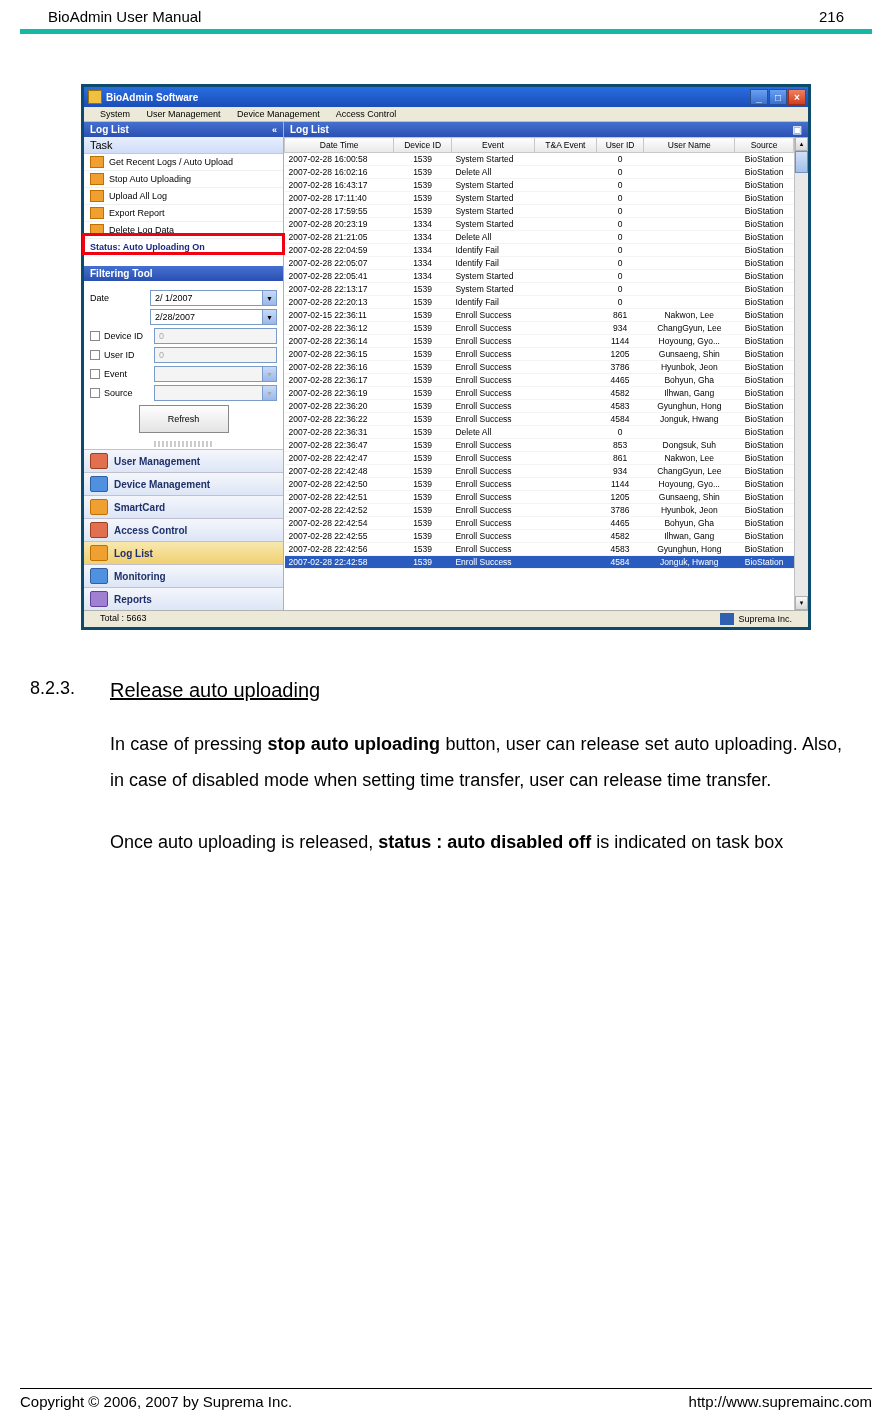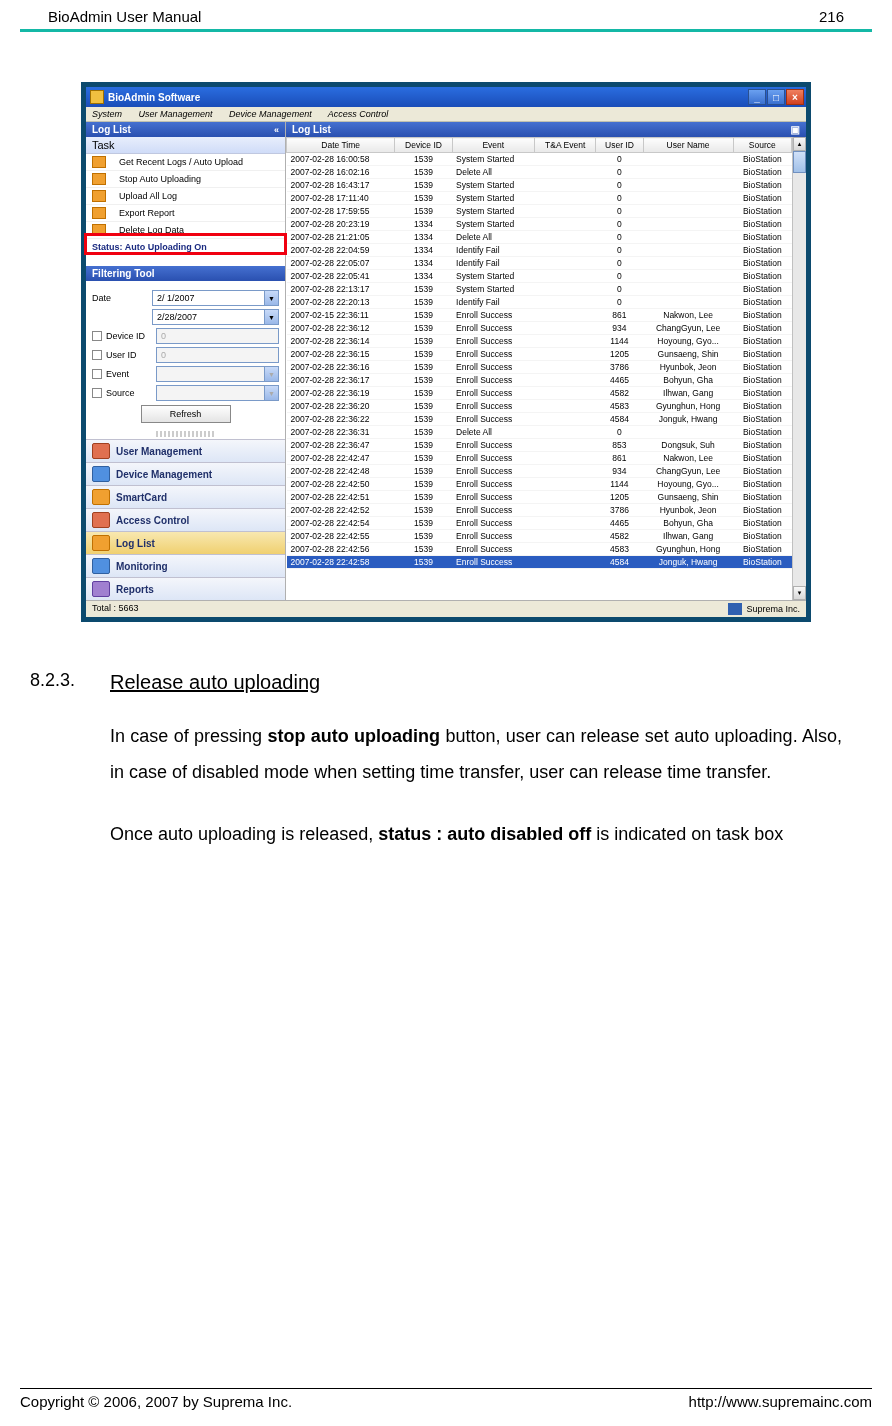--- a/index.html
+++ b/index.html
@@ -9,29 +9,29 @@
     background: #fff;
     font-family: Arial, Helvetica, sans-serif;
     position: relative;
     color: #000;
   }
   .page-header {
     display: flex;
     justify-content: space-between;
     padding: 8px 28px 4px 28px;
     font-size: 15px;
-    border-bottom: 3px solid #14b8a6;
+    border-bottom: 5px solid #14b8a6;
     margin: 0 20px;
   }
   .screenshot-wrap {
     margin: 50px auto 0 auto;
     width: 730px;
   }
   .win {
-    border: 5px solid #0c4a6e;
+    border: 3px solid #0c4a6e;
     font-size: 9px;
     font-family: Tahoma, Arial, sans-serif;
   }
   .titlebar {
     background: linear-gradient(#2a6de0, #1a4db8);
     color: #fff;
     display: flex;
     align-items: center;
     padding: 2px 2px 2px 4px;
     height: 20px;
@@ -42,24 +42,23 @@
     width: 18px; height: 16px;
     background: linear-gradient(#6aa0f0, #3a70d0);
     border: 1px solid #2a5090;
     margin-left: 1px;
     display: flex; align-items: center; justify-content: center;
     color: #fff; font-size: 10px; font-weight: bold;
   }
   .winbtn.close { background: linear-gradient(#f08060, #d04020); border-color: #a03010; }
   .menubar {
     background: #ece9d8;
-    padding: 2px 6px;
+    padding: 2px 16px;
     font-size: 9px;
     border-bottom: 1px solid #c0c0b0;
-    font-style: italic;
   }
   .menubar span { margin-right: 14px; }
   .win-body { display: flex; background: #fff; }
 
   .leftcol { width: 200px; border-right: 1px solid #b0b0b0; display: flex; flex-direction: column; }
   .panel-head {
     background: linear-gradient(#4570d0, #2a50b0);
     color: #fff; font-weight: bold;
     padding: 2px 6px; font-size: 10px;
     display: flex; justify-content: space-between; align-items: center;
@@ -68,21 +67,20 @@
   .task-box { background: #fff; }
   .task-sub {
     background: linear-gradient(#e8eefc, #d0dcf8);
     padding: 2px 6px; font-size: 11px;
     border-bottom: 1px solid #c0c8e0;
   }
   .task-item {
     display: flex; align-items: center;
     padding: 2px 6px; font-size: 9px;
     border-bottom: 1px solid #f0f0f0;
-    gap: 8px;
   }
   .task-item .ticon {
     width: 14px; height: 12px; margin-right: 5px;
     background: #f0a030; border: 1px solid #c07000;
   }
   .status-row {
     background: #fff;
     padding: 3px 6px 14px 6px;
     font-size: 9px;
     font-weight: bold;
@@ -102,21 +100,21 @@
   .frow .flabel { width: 60px; }
   .frow .fchk { width: 10px; height: 10px; border: 1px solid #888; margin-right: 4px; }
   .finput {
     flex: 1; height: 16px; border: 1px solid #7a9ac8;
     background: #fff; font-size: 9px; padding: 1px 4px;
     display: flex; align-items: center; justify-content: space-between;
   }
   .finput.disabled { background: #f4f4f4; color: #aaa; }
   .finput .dd { width: 14px; height: 14px; background: linear-gradient(#c8daf8,#9ab8e8); border-left: 1px solid #7a9ac8; margin-right: -4px; display: flex; align-items: center; justify-content: center; font-size: 7px; }
   .refresh-btn {
-    width: 90px; height: 18px; margin: 4px auto 0 auto;
+    width: 90px; height: 28px; margin: 4px auto 0 auto;
     background: linear-gradient(#fefefe,#e4e4e4);
     border: 1px solid #888; font-size: 9px;
     display: flex; align-items: center; justify-content: center;
   }
   .grip { height: 6px; background: repeating-linear-gradient(90deg,#ccc 0 2px, transparent 2px 4px); margin: 2px 70px; }
 
   .nav-item {
     display: flex; align-items: center;
     padding: 3px 6px; font-size: 10px;
     background: linear-gradient(#f4f6fb, #dde6f6);
@@ -152,21 +150,21 @@
   table.log td.l { text-align: left; }
   table.log tr.sel td { background: #2a5cc0; color: #fff; }
   .vscroll { width: 14px; background: #e8e8e8; border-left: 1px solid #c0c0c0; display: flex; flex-direction: column; }
   .vscroll .sbtn { height: 14px; background: linear-gradient(#f8f8f8,#d8d8d8); border: 1px solid #b0b0b0; font-size: 7px; display: flex; align-items: center; justify-content: center; }
   .vscroll .strack { flex: 1; position: relative; }
   .vscroll .sthumb { position: absolute; left: 0; right: 0; top: 0; height: 22px; background: linear-gradient(#d0e0f8,#a0c0e8); border: 1px solid #7090c0; }
 
   .statusbar {
     background: #ece9d8;
     border-top: 1px solid #b0b0b0;
-    padding: 2px 6px; font-size: 9px;
+    padding: 2px 16px; font-size: 9px;
     display: flex; justify-content: space-between;
   }
   .statusbar .sr { display: flex; align-items: center; }
   .statusbar .slogo { width: 14px; height: 12px; background: #3060b0; margin-right: 4px; }
 
   .body-text {
     margin: 40px 50px 0 30px;
     font-size: 18px;
     line-height: 2.0;
   }

